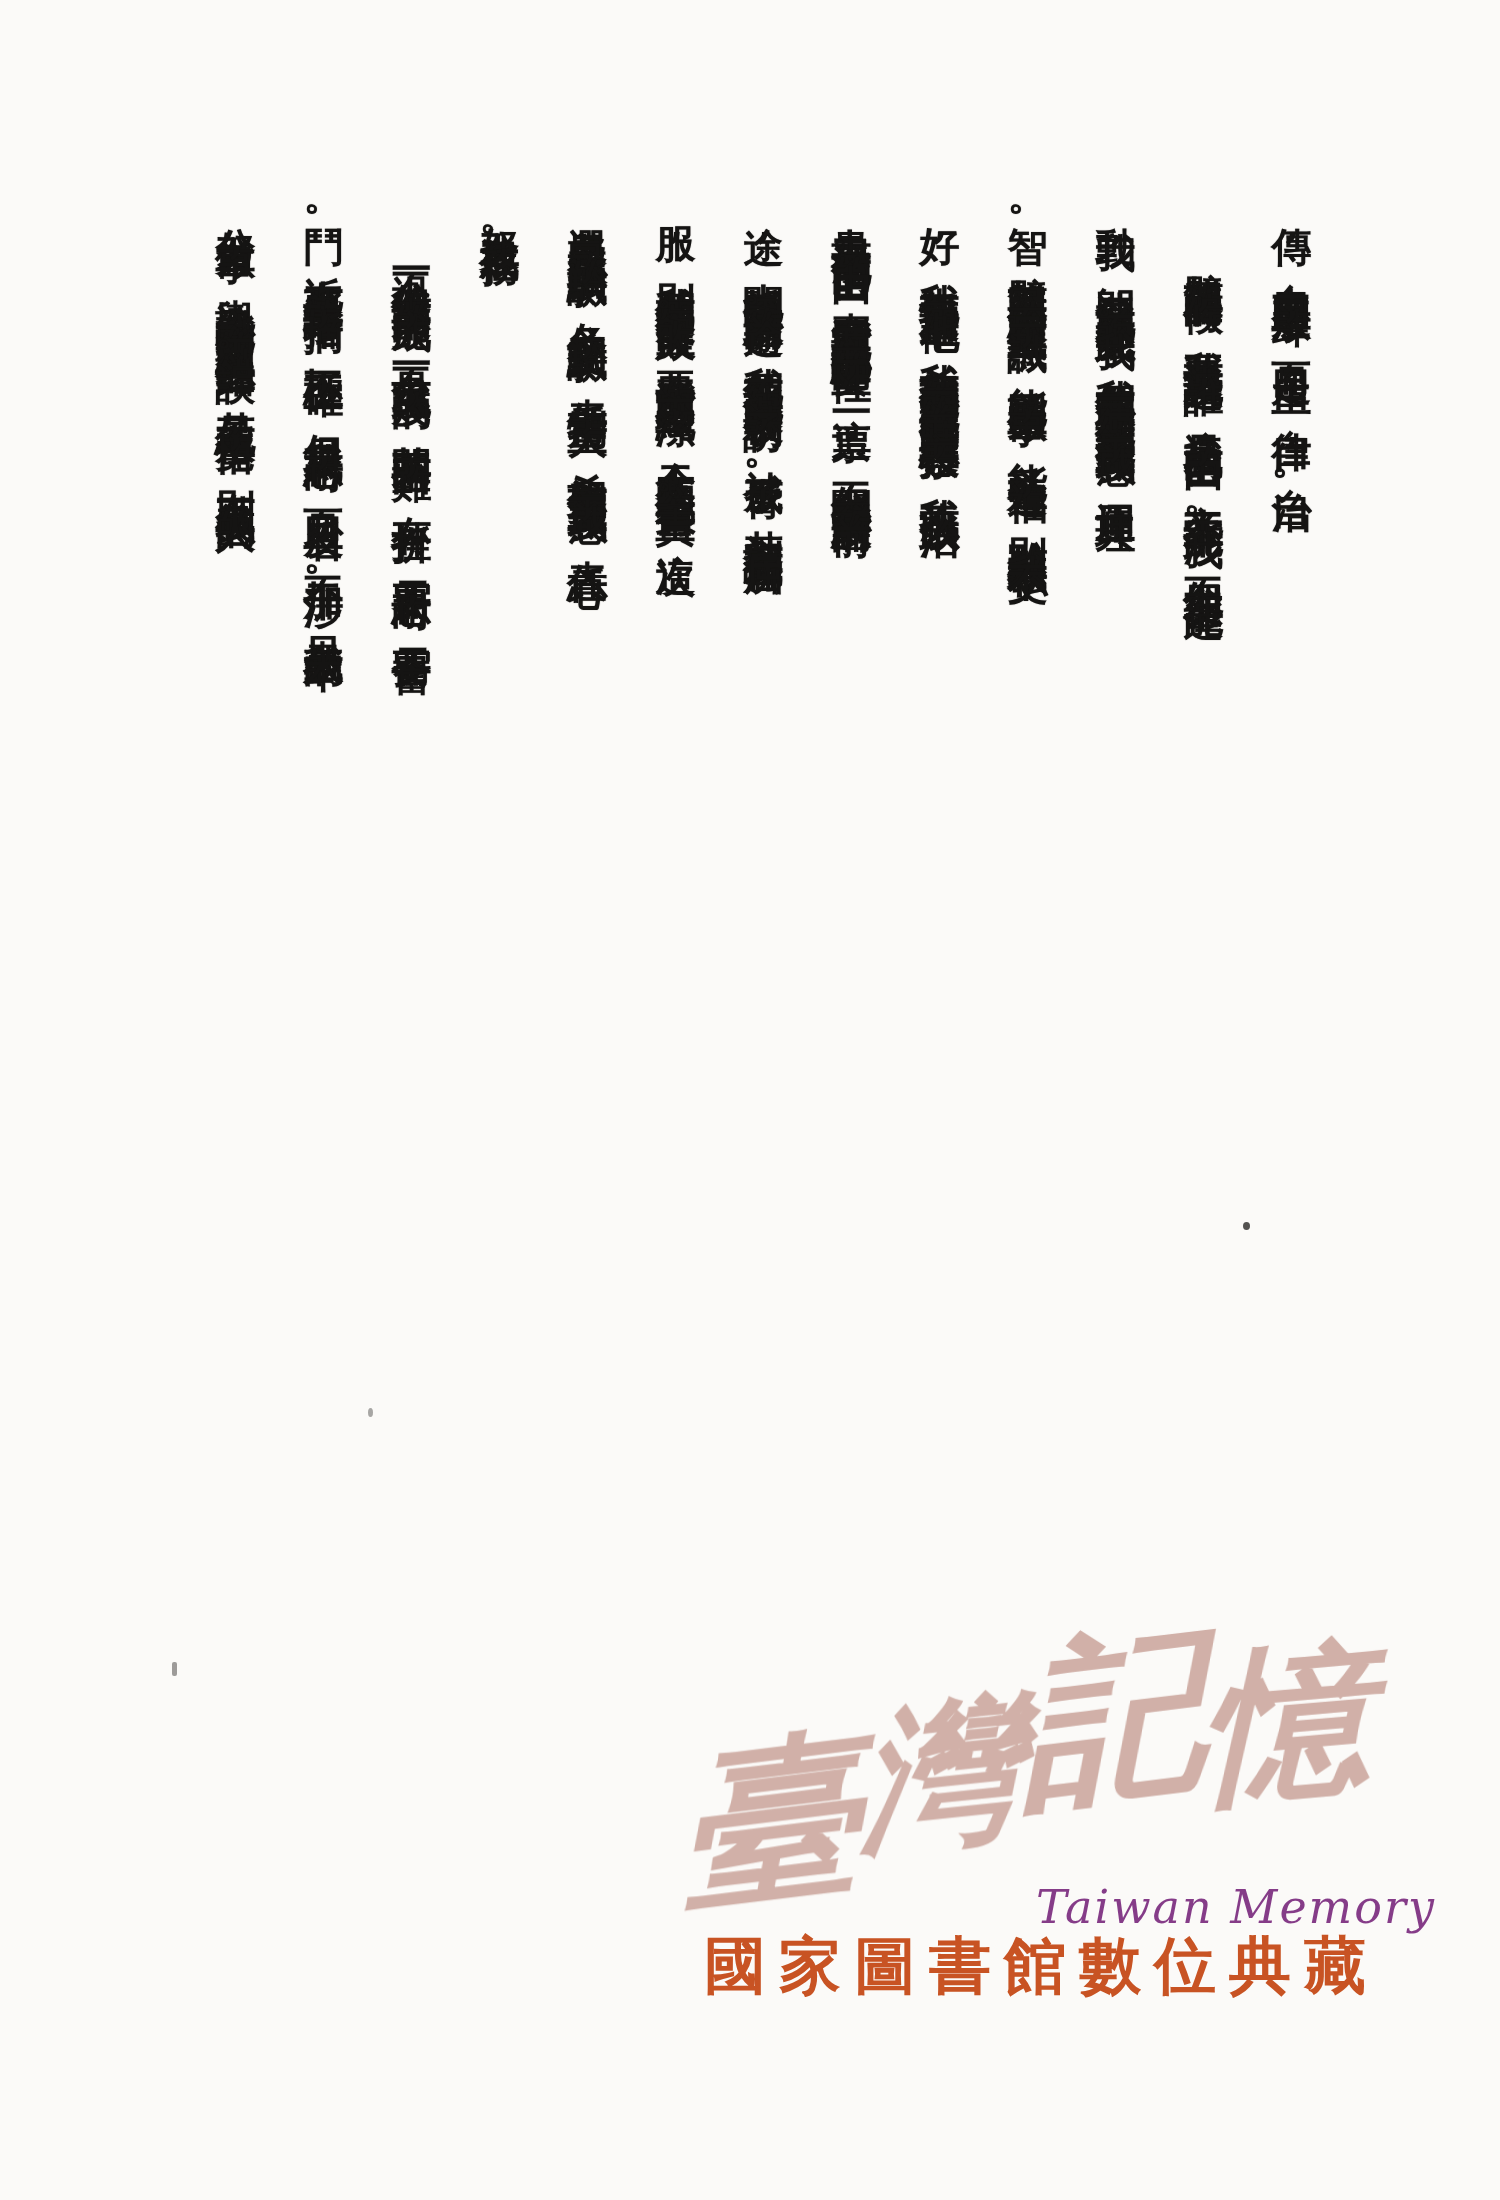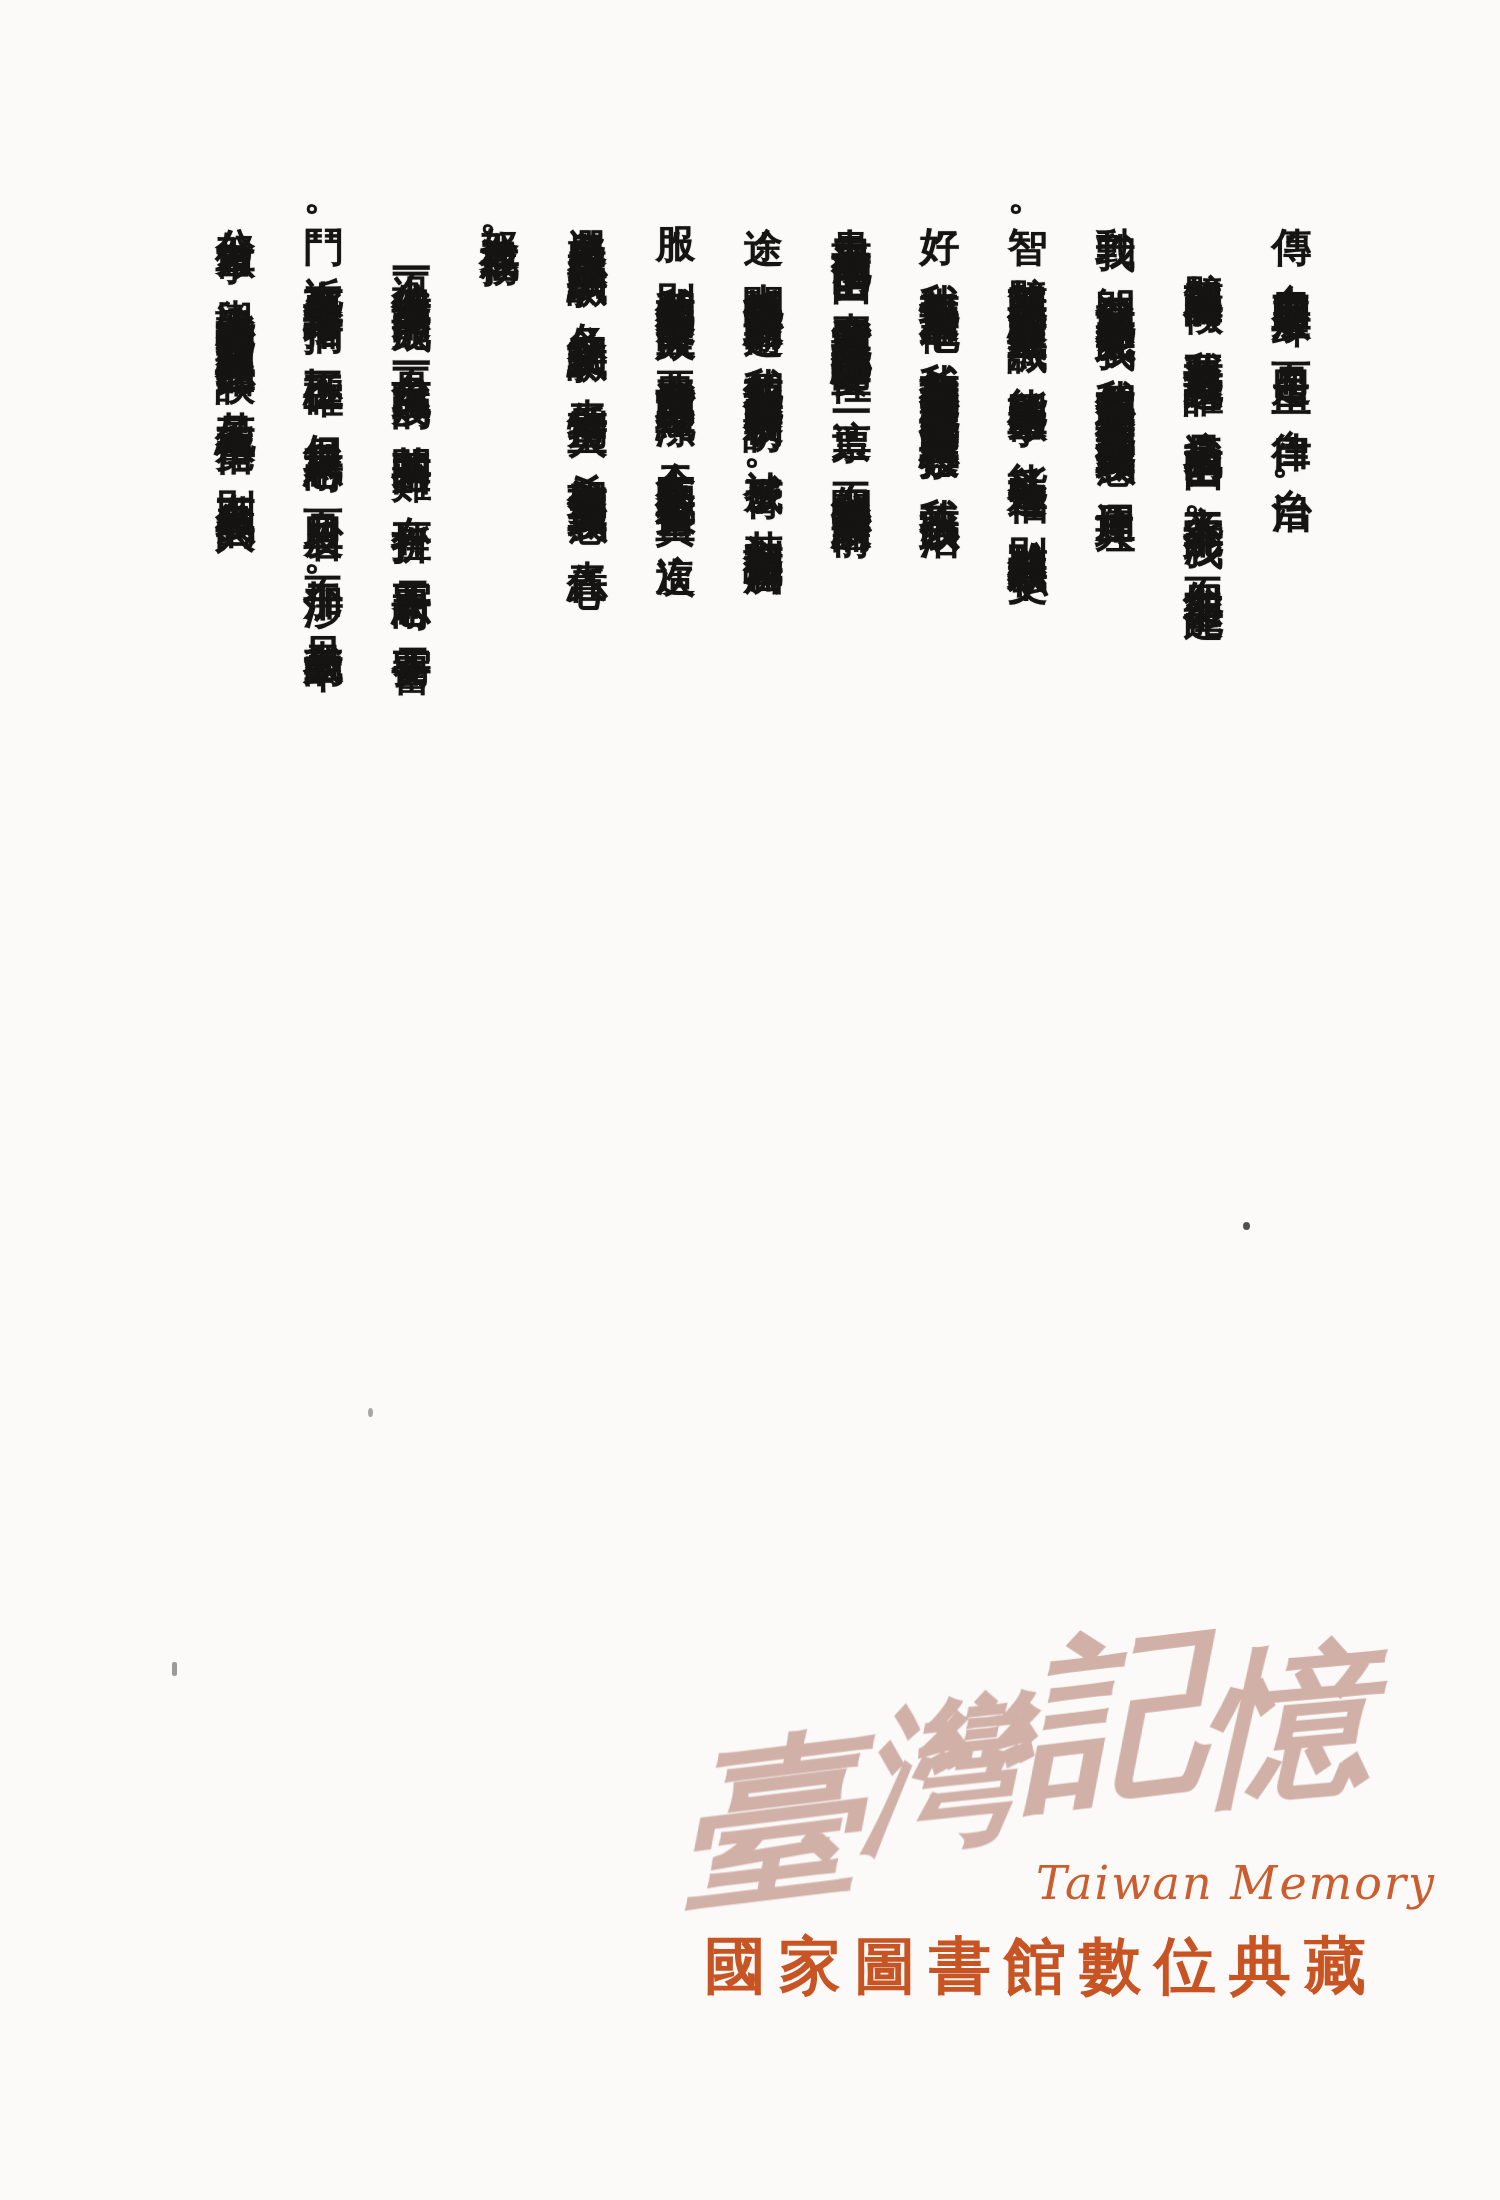--- a/index.html
+++ b/index.html
@@ -77,21 +77,21 @@
 
 <div class="scan-page">
 
   <div class="watermark">
     <div class="wm-script">
       <span style="color: rgb(169, 106, 92);">臺</span>
       <span style="color: rgb(169, 106, 92);">灣</span>
       <span style="color: rgb(169, 106, 92);">記</span>
       <span style="color: rgb(169, 106, 92);">憶</span>
     </div>
-    <div class="wm-latin" style="color: #c2410c;">Taiwan Memory</div>
+    <div class="wm-latin" style="color: #701a75; margin-top: 24px;">Taiwan Memory</div>
     <div class="wm-archive" style="color: #c2410c;">國家圖書館數位典藏</div>
   </div>
 
   <div class="text-block">
     <div class="col">傳,自由並不是放肆,而是自主,自律,自治。</div>
     <div class="col indent">譬如選舉的時候,我要選誰就選誰,這是我的自由,旁人不能干涉我。不但朋友不能運</div>
     <div class="col">動我,卽連父母兄弟亦不能强求我。我們在政治上要每一個人都能發揮正義感,運用其理</div>
     <div class="col">智。譬如某甲在公的方面確是公正熱誠,能爲國家做事,能爲社會造福,則雖然與我私交不</div>
     <div class="col">好,我也仍要投票選舉他。我希望我們臺灣同胞能够在投票時憑其良心投票,我決不以政治</div>
     <div class="col">力量去干涉他們的自由。臺灣同胞要認識他投票的重要性,這一票,不但關係臺灣憲政的前</div>

